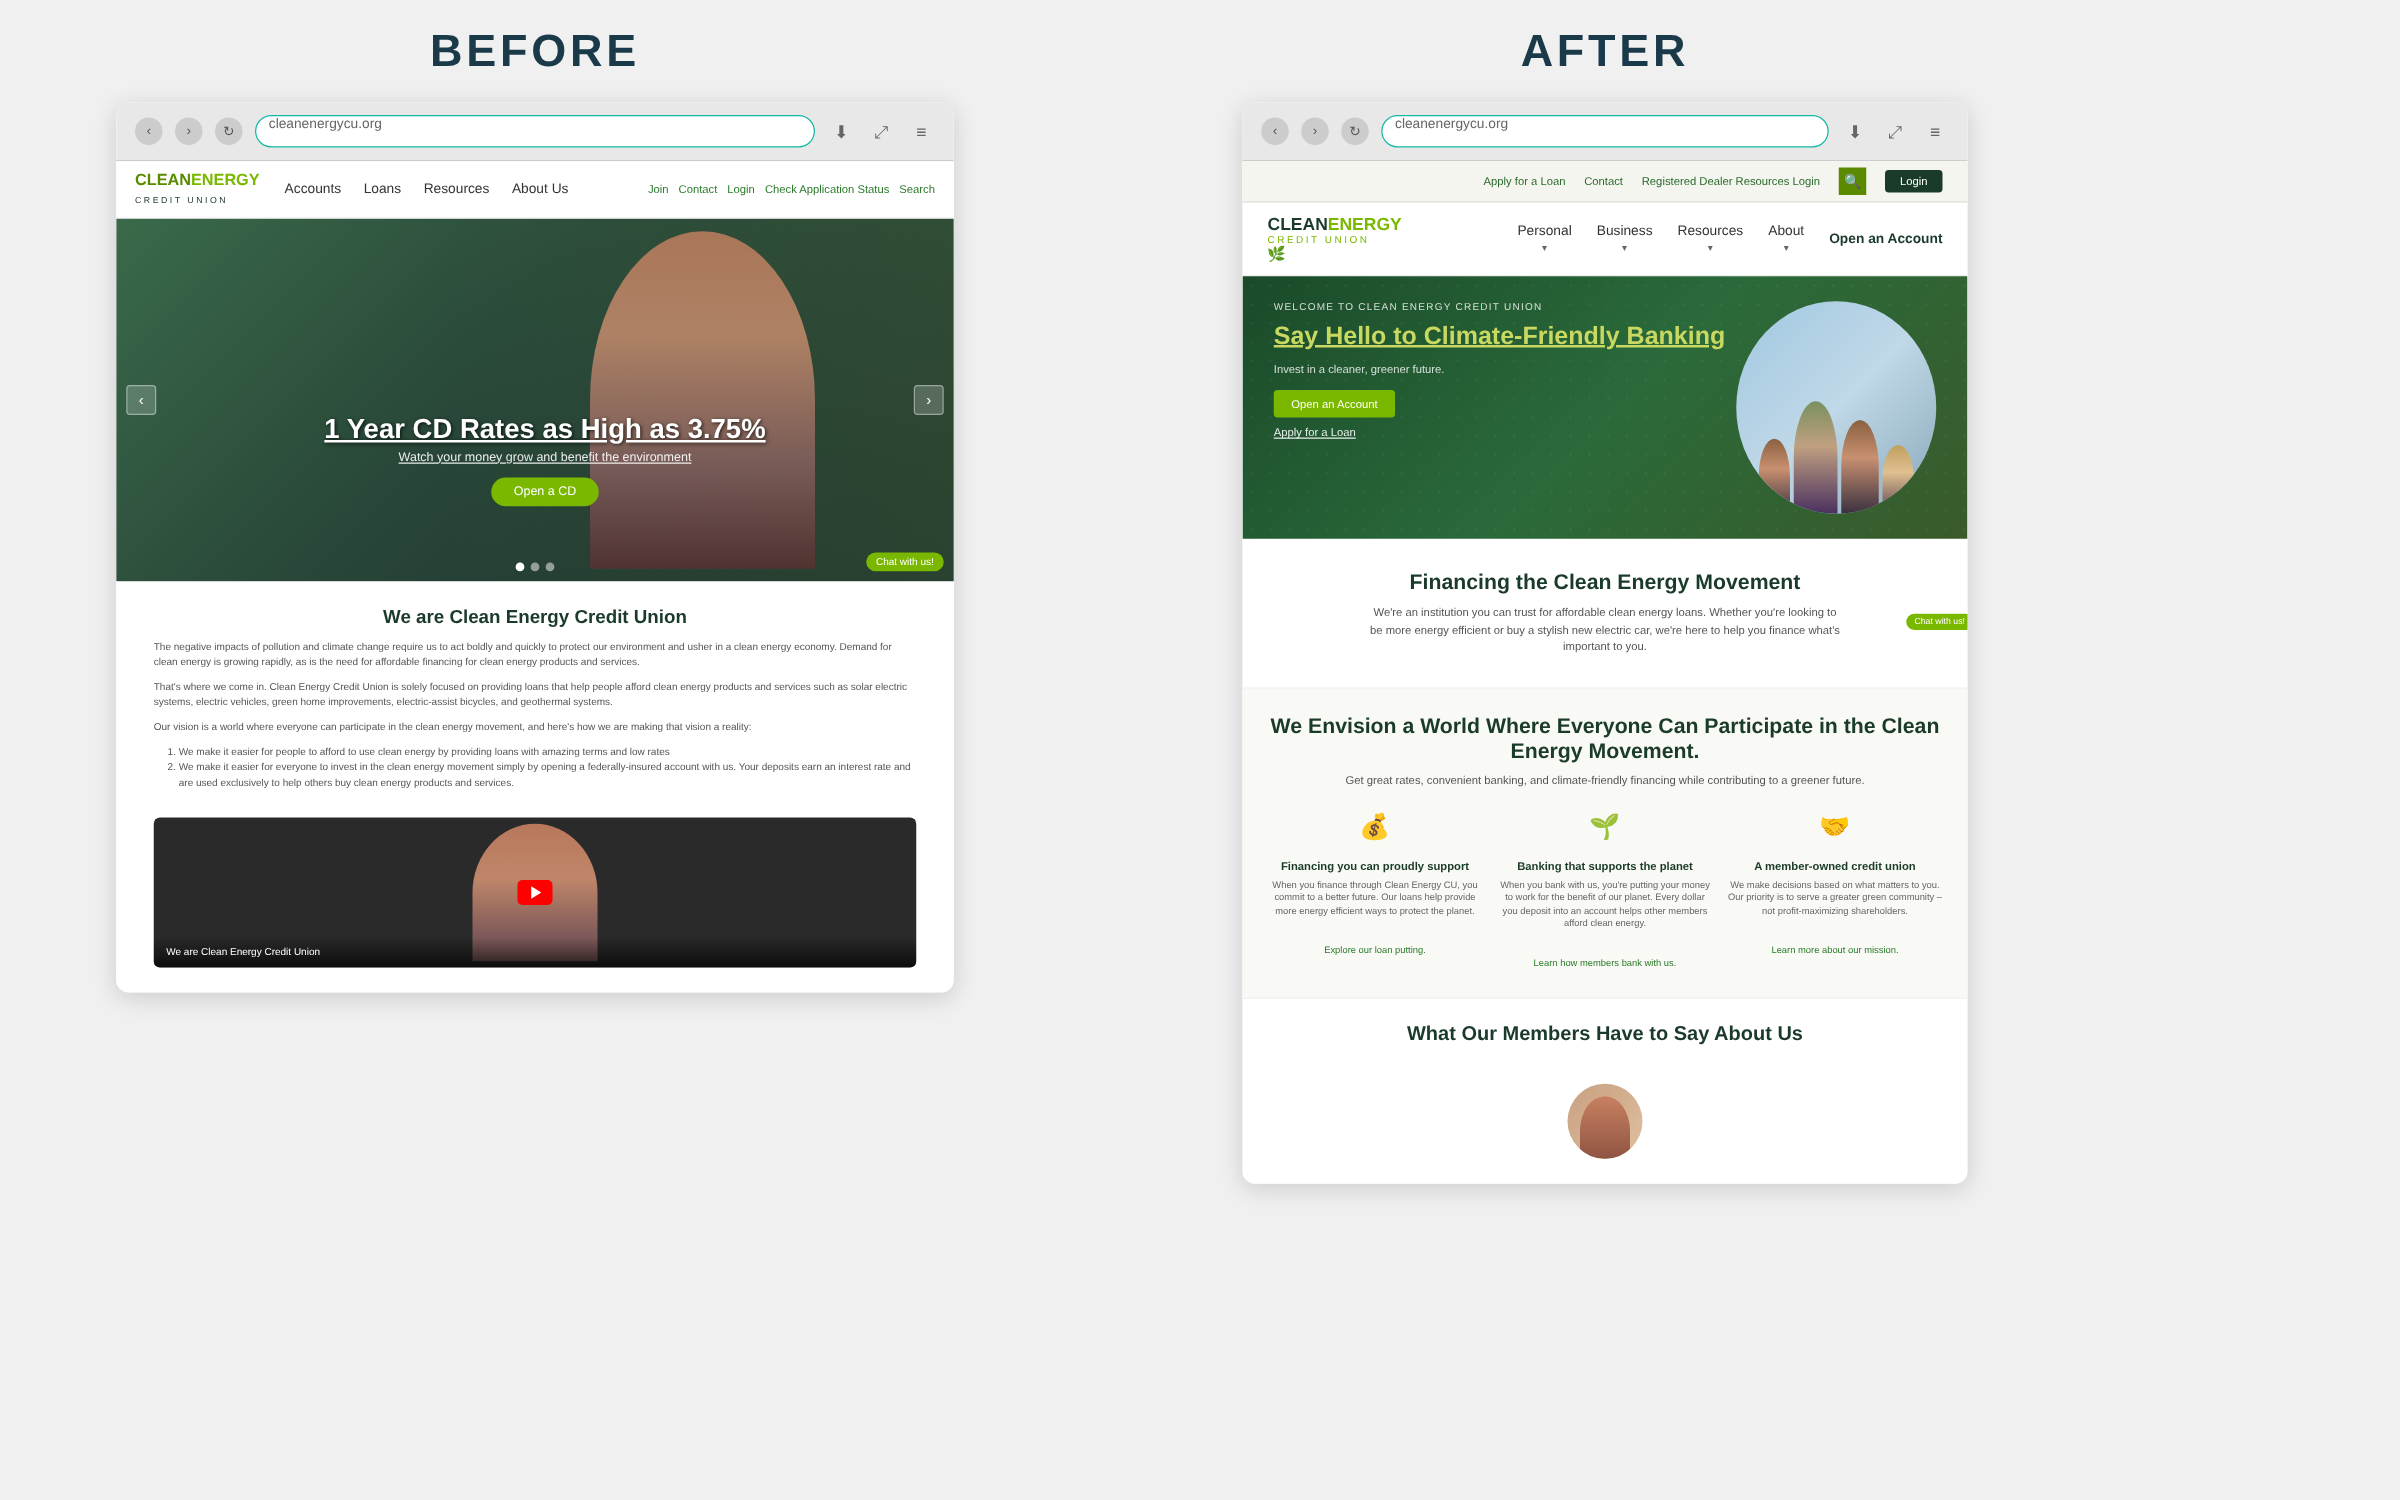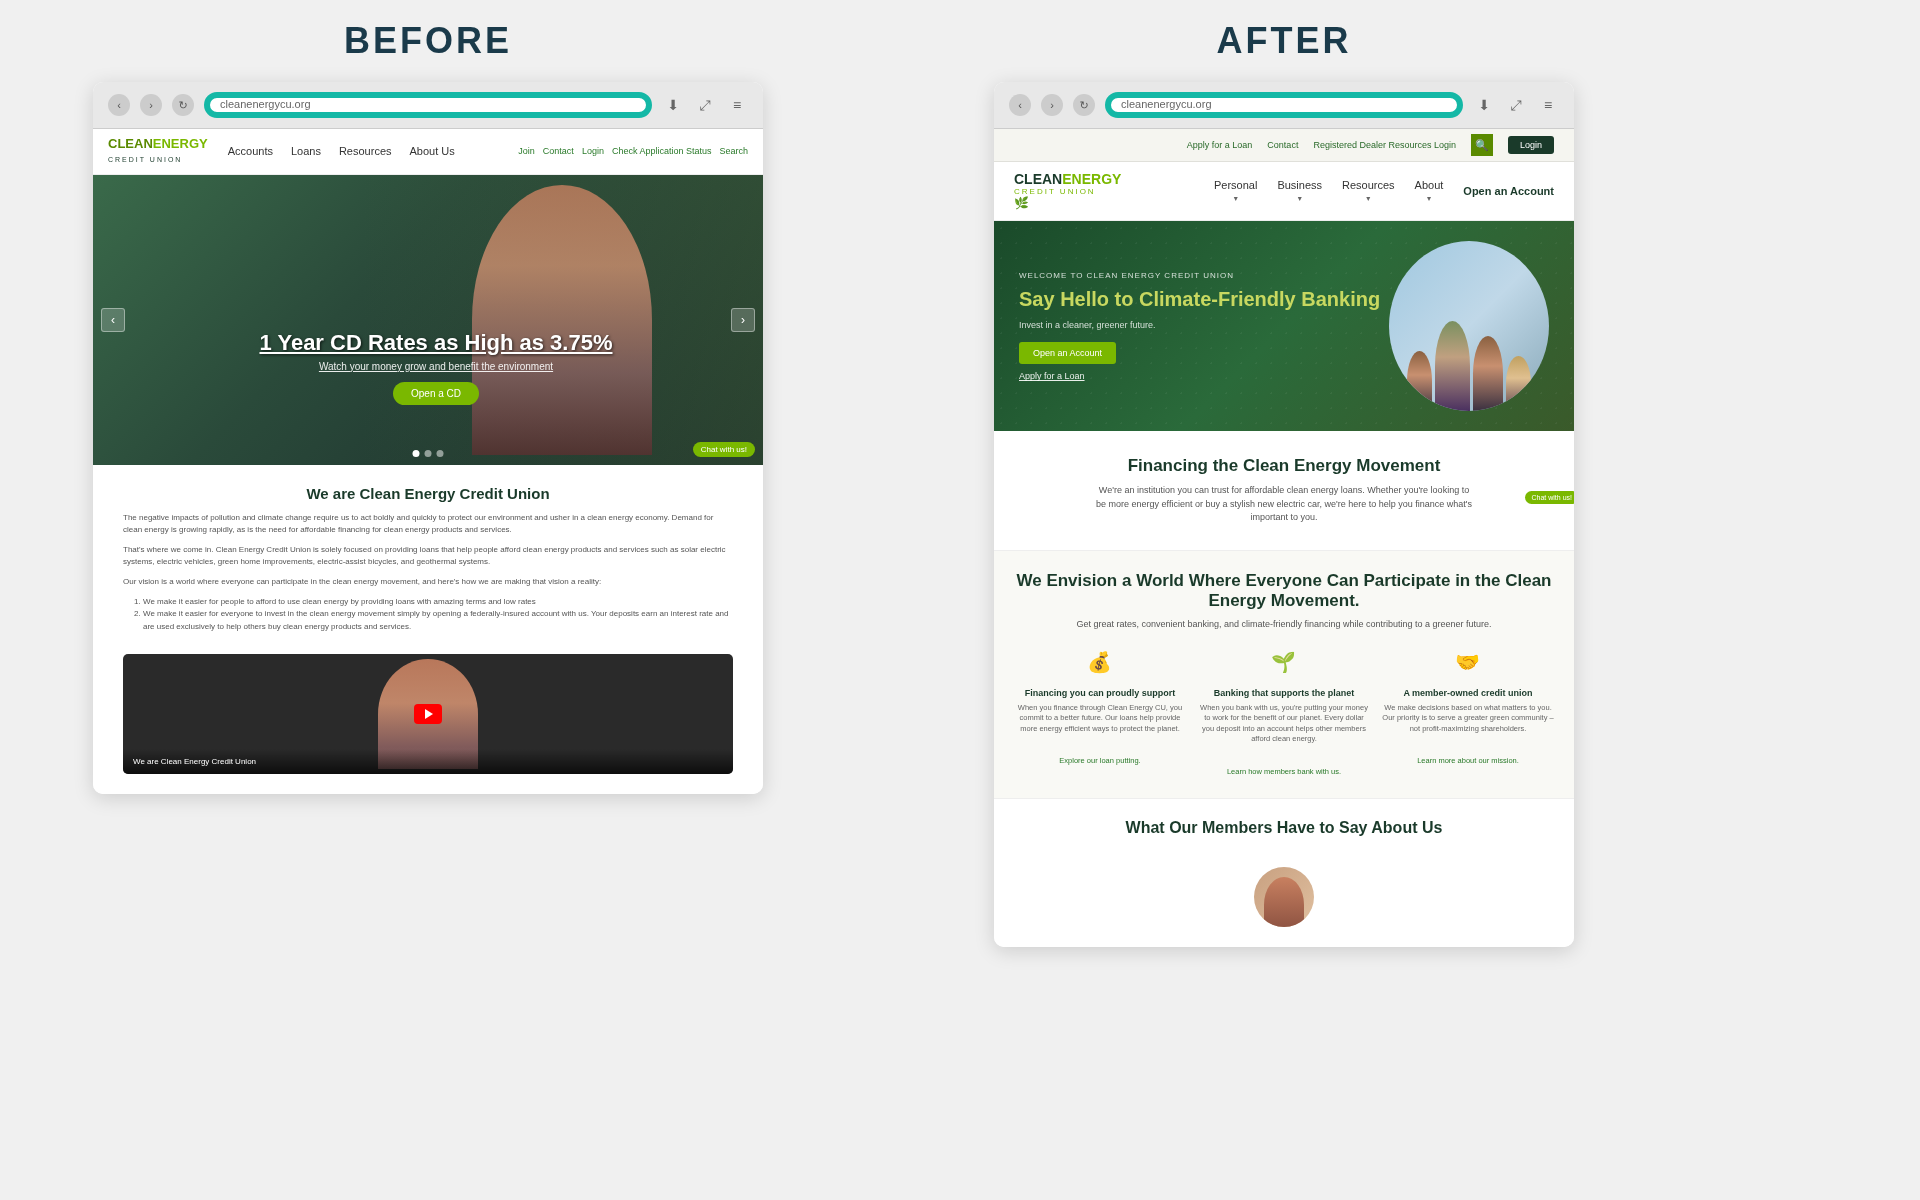--- a/index.html
+++ b/index.html
@@ -55,21 +55,21 @@
       background: #ccc;
       cursor: pointer;
       display: flex; align-items: center; justify-content: center;
       font-size: 11px; color: #555;
     }
 
     .address-bar {
       flex: 1;
       height: 26px;
       background: white;
-      border: 6px solid #14b8a6;
+      border: 1px solid #14b8a6;
       border-radius: 13px;
       padding: 0 10px;
       font-size: 11px;
       color: #666;
     }
 
     .browser-icon {
       width: 22px; height: 22px;
       display: flex; align-items: center; justify-content: center;
       color: #666; font-size: 14px; cursor: pointer;
@@ -399,21 +399,20 @@
 
     .chevron-down {
       font-size: 8px;
       color: #666;
     }
 
     .after-hero {
       background: linear-gradient(135deg, #1a4a2a 0%, #2a6a3a 50%, #3a5a2a 100%);
       min-height: 200px;
       display: flex;
-      align-items: center;
       padding: 20px 25px;
       position: relative;
       overflow: hidden;
     }
 
     .after-hero-bg-pattern {
       position: absolute;
       inset: 0;
       background-image: radial-gradient(circle, rgba(255,255,255,0.05) 1px, transparent 1px);
       background-size: 15px 15px;
@@ -430,20 +429,21 @@
       letter-spacing: 1px;
       margin-bottom: 6px;
     }
 
     .after-hero-title {
       font-size: 20px;
       font-weight: 700;
       color: #c8d860;
       line-height: 1.3;
       margin-bottom: 8px;
+      text-decoration: underline;
     }
 
     .after-hero-subtitle {
       font-size: 9px;
       color: rgba(255,255,255,0.8);
       margin-bottom: 12px;
     }
 
     .after-hero-btn-primary {
       background: #7ab800;

